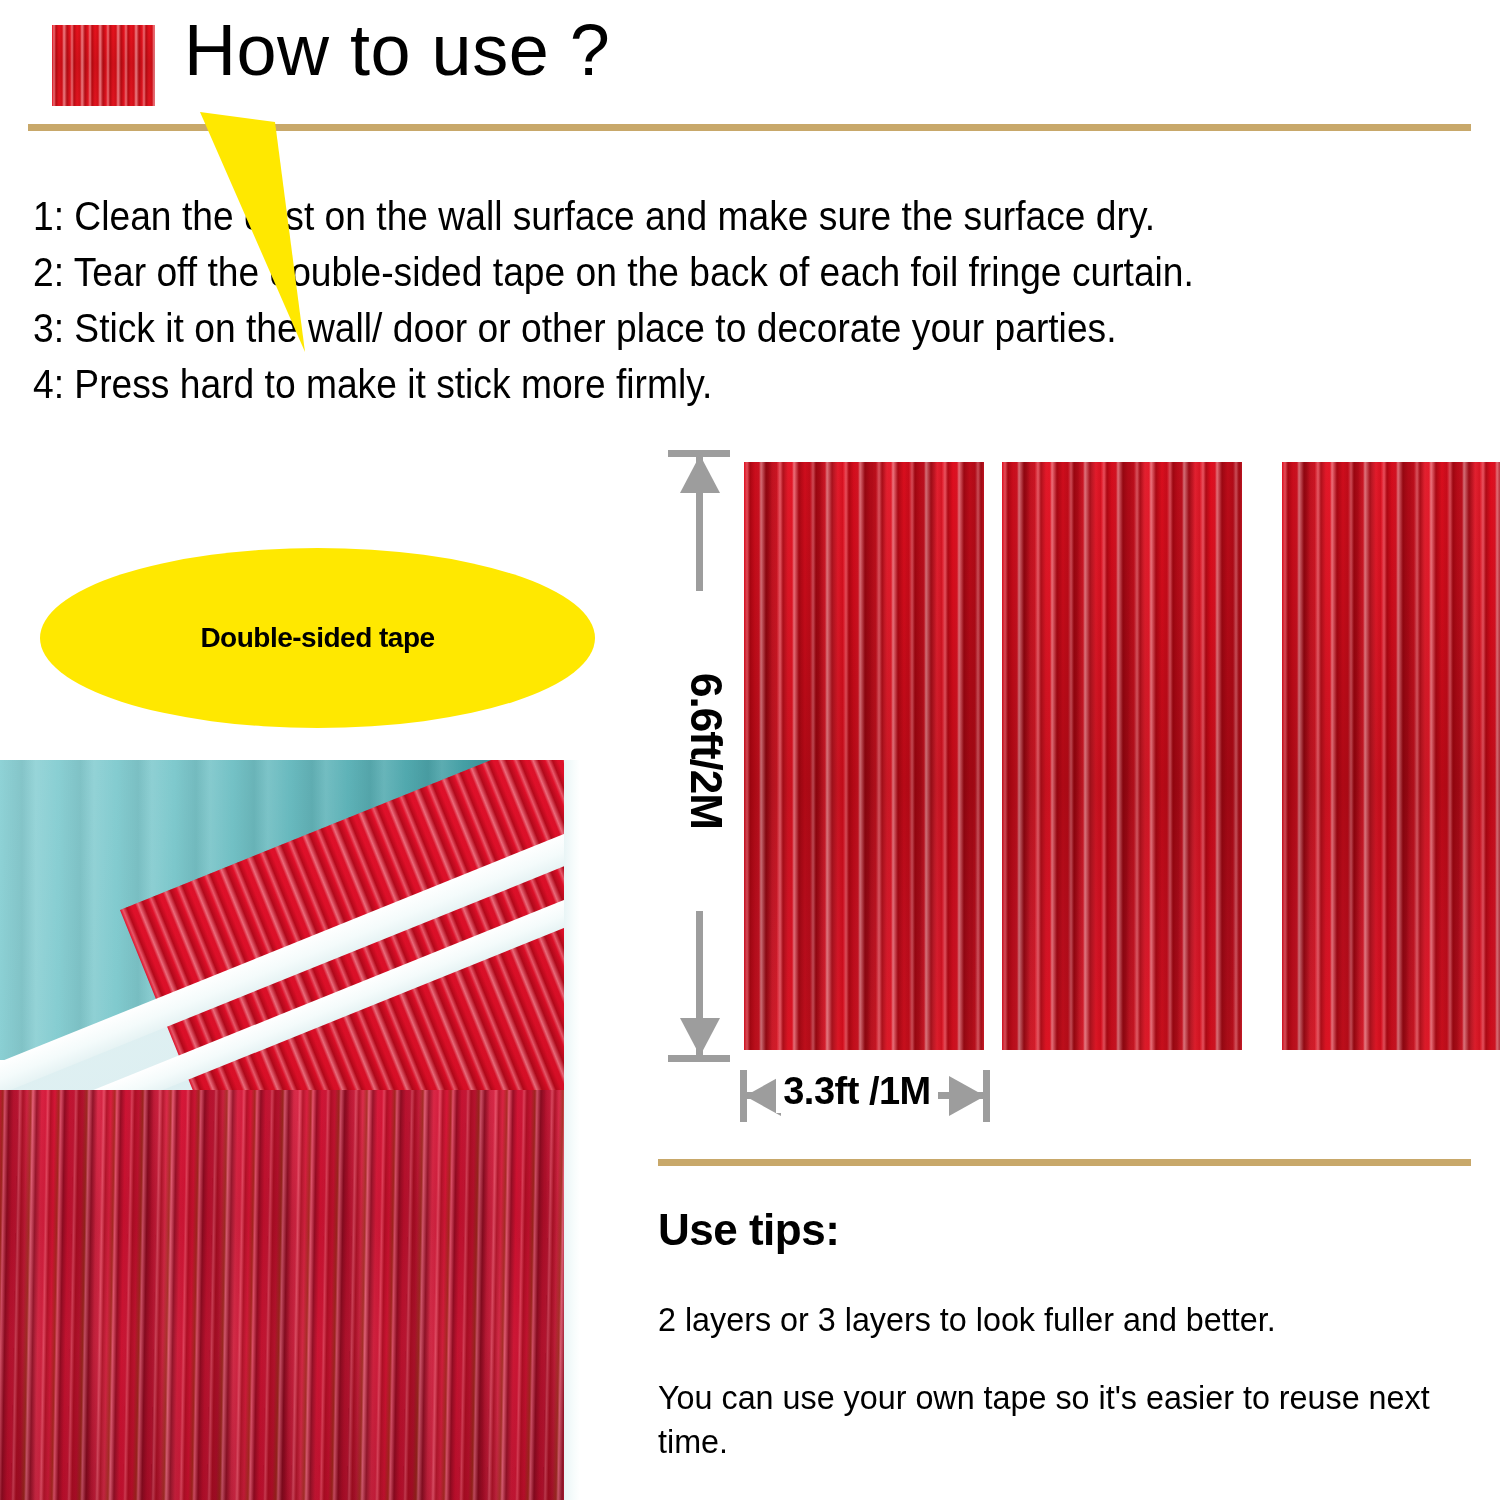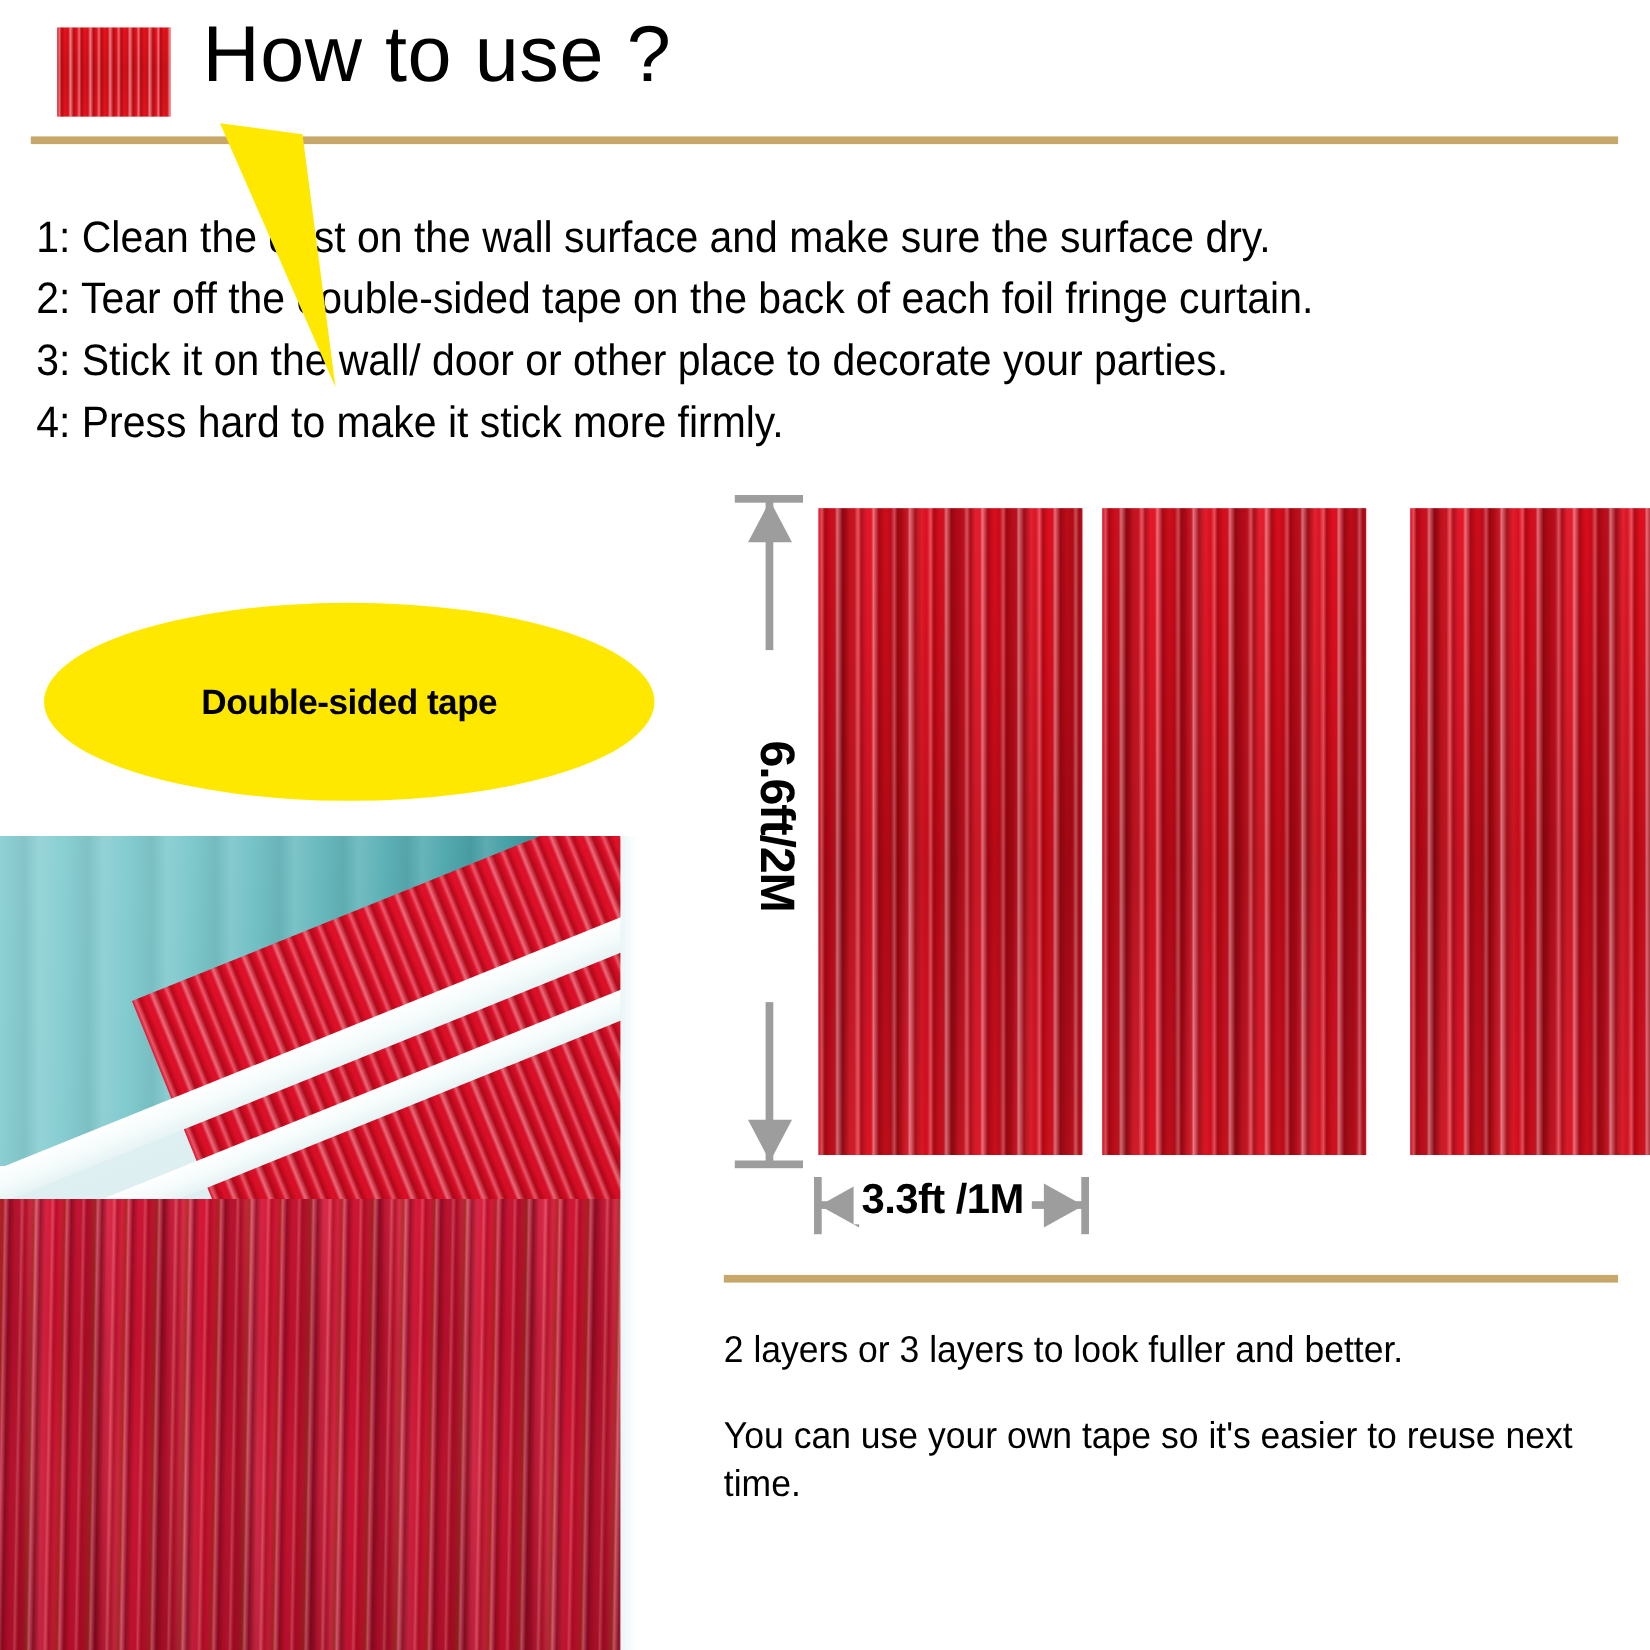--- a/index.html
+++ b/index.html
@@ -83,21 +83,21 @@
     background: #ffe800;
     border-radius: 50% / 50%;
   }
   #tape-callout-label {
     position: absolute;
     left: 0; top: 0;
     width: 555px; height: 180px;
     display: flex;
     align-items: center;
     justify-content: center;
-    font-size: 32px;
+    font-size: 28px;
     font-weight: bold;
     letter-spacing: -0.5px;
     white-space: nowrap;
   }
   #tape-callout-pointer {
     position: absolute;
     left: 0px; top: 112px;
     width: 400px; height: 340px;
     overflow: visible;
     z-index: 5;
@@ -388,15 +388,16 @@
     <div class="dim-cap-v" id="dim-h-cap-right"></div>
     <div id="dim-h-shaft"></div>
     <div class="dim-arrowhead" id="dim-h-arrow-left"></div>
     <div class="dim-arrowhead" id="dim-h-arrow-right"></div>
     <div id="dim-h-label">3.3ft /1M</div>
   </div>
 </div>
 
 <div id="tips-rule"></div>
 <div id="tips-section">
+  <div id="tips-heading">Use tips:</div>
   <div class="tip-line">2 layers or 3 layers to look fuller and better.</div>
   <div class="tip-line">You can use your own tape so it's easier to reuse next time.</div>
 </div>
 
 </body></html>

